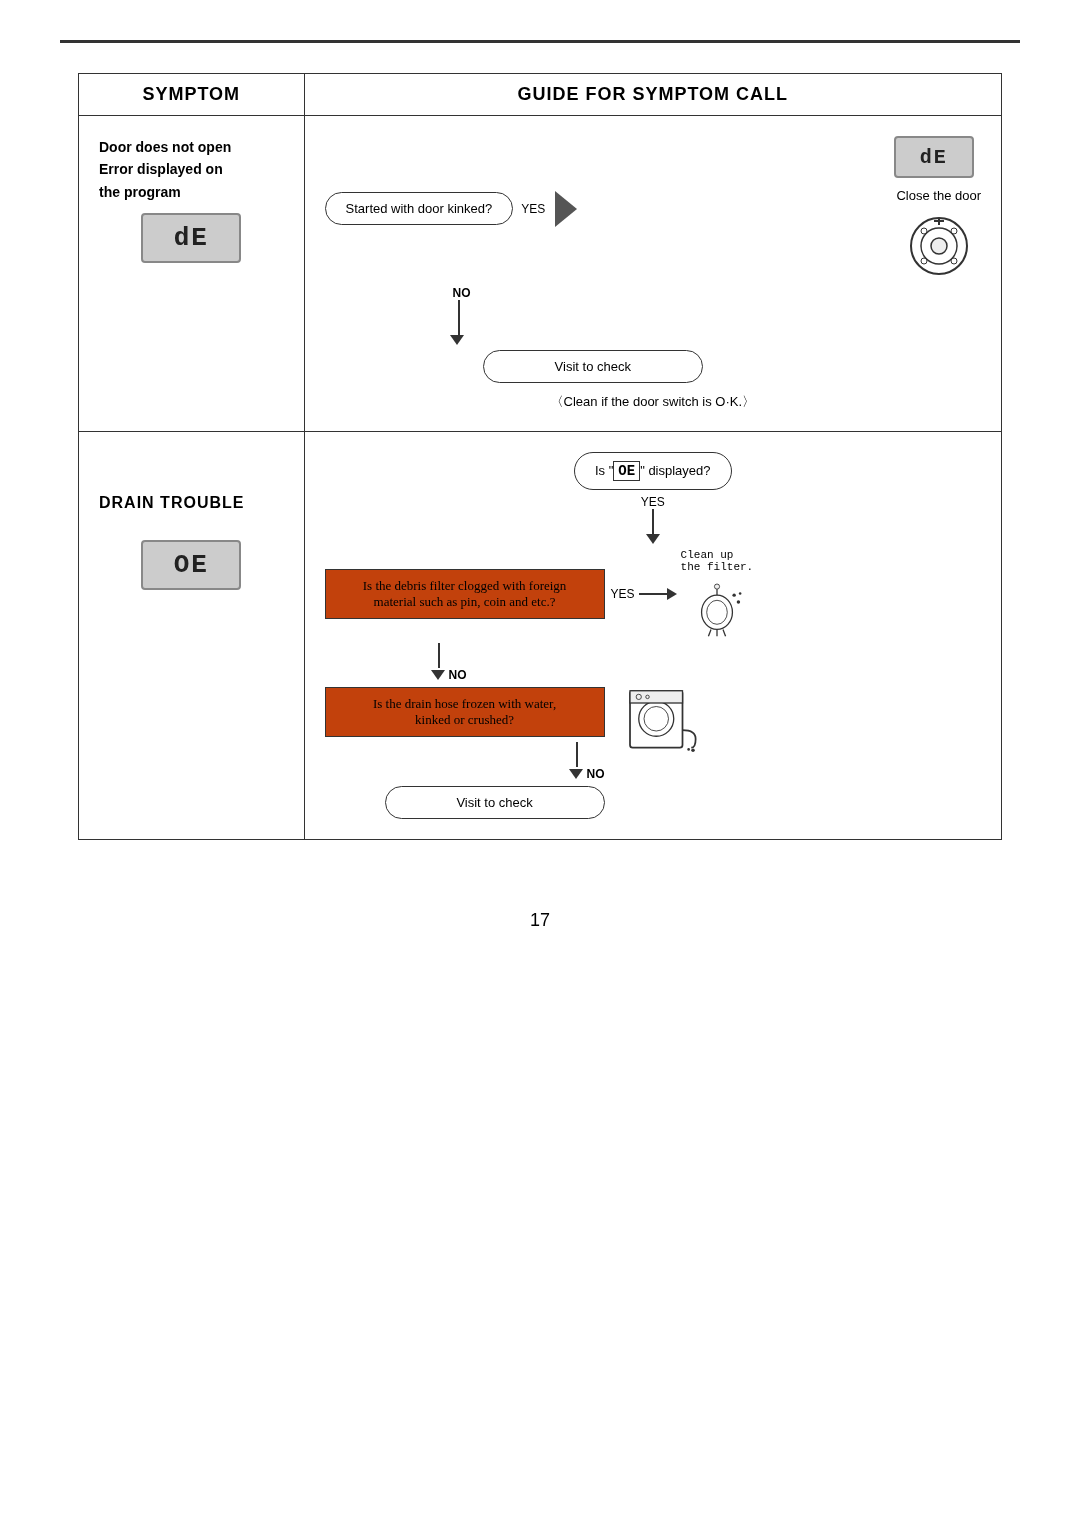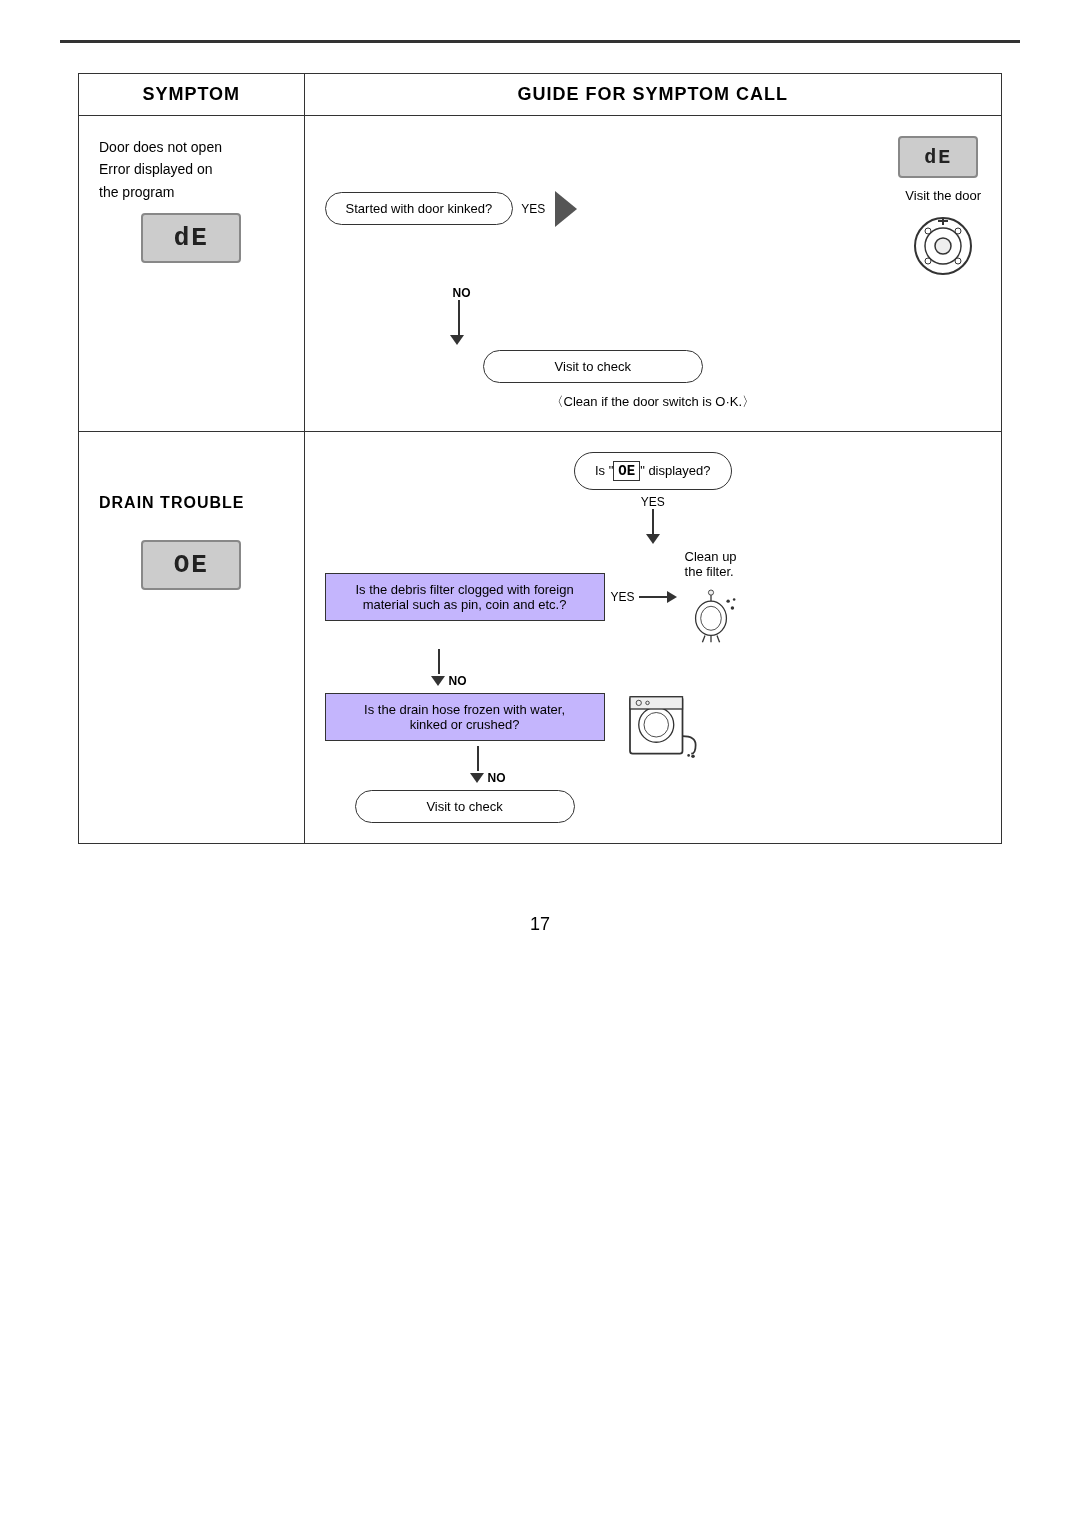--- a/index.html
+++ b/index.html
@@ -71,21 +71,21 @@
     }
 
     .symptom-cell {
       border-right: 1.5px solid #333;
       padding: 20px 15px;
     }
 
     .symptom-title {
       font-size: 14px;
       line-height: 1.5;
-      font-weight: normal;
+      font-weight: bold;
     }
 
     
     .lcd-box {
       background: #ccc;
       border: 2px solid #888;
       border-radius: 4px;
       width: 100px;
       height: 50px;
       display: flex;
@@ -142,21 +142,22 @@
       background: #fff;
       min-width: 220px;
     }
 
     .flow-rect {
       border: 1.5px solid #333;
       padding: 8px 16px;
       text-align: center;
       display: inline-block;
       font-size: 13px;
-      background: #c4b5fd;
+      background: #c2410c;
+      font-family: Liberation Serif, serif;
     }
 
     .arrow-down-line {
       width: 2px;
       background: #333;
     }
 
     .arrow-down-head {
       width: 0;
       height: 0;
@@ -328,21 +329,21 @@
                   <div class="chevron-right"></div>
                 </div>
               </div>
 
               <div style="display:flex; flex-direction:row; align-items:flex-start; margin-left: 10px;">
                 <div style="display:flex; flex-direction:column; align-items:center;">
                   <div class="lcd-box-small">
                     <span class="seg-de" style="font-size:20px;">dE</span>
                   </div>
                   <div class="close-door-section" style="margin-top:10px;">
-                    <span style="font-size:13px; margin-bottom:8px;">Visit the door</span>
+                    <span style="font-size:13px; margin-bottom:8px;">Close the door</span>
 
                     <svg class="door-diagram icon-svg" viewBox="0 0 70 70" width="70" height="70">
 
                       <circle cx="35" cy="35" r="28" stroke="#333" stroke-width="2" fill="none"></circle>
                       <circle cx="35" cy="35" r="18" stroke="#333" stroke-width="1.5" fill="none"></circle>
                       <circle cx="35" cy="35" r="8" stroke="#333" stroke-width="1.5" fill="#eee"></circle>
 
                       <circle cx="20" cy="20" r="3" stroke="#333" stroke-width="1" fill="none"></circle>
                       <circle cx="50" cy="20" r="3" stroke="#333" stroke-width="1" fill="none"></circle>
                       <circle cx="20" cy="50" r="3" stroke="#333" stroke-width="1" fill="none"></circle>
@@ -403,21 +404,21 @@
               </div>
 
               <div style="display:flex; flex-direction:row; align-items:center; margin-left:6px;">
                 <span class="label-yes" style="margin-right:4px;">YES</span>
                 <div style="width:30px; height:2px; background:#333; position:relative; display:inline-block; vertical-align:middle;">
                   <div style="position:absolute; right:-8px; top:-5px; border-left:10px solid #333; border-top:6px solid transparent; border-bottom:6px solid transparent;"></div>
                 </div>
               </div>
 
               <div class="clean-filter-section" style="margin-left:12px;">
-                <span style="font-size:13px;"><span>Clean up</span><br><span>the filter.</span></span>
+                <span style="font-size:11px;font-family:Liberation Mono, monospace;"><span>Clean up</span><br><span>the filter.</span></span>
 
                 <svg class="filter-diagram icon-svg mt-5" viewBox="0 0 70 70" width="65" height="65">
 
                   <ellipse cx="35" cy="40" rx="18" ry="20" stroke="#333" stroke-width="1.5" fill="none"></ellipse>
                   <ellipse cx="35" cy="40" rx="12" ry="14" stroke="#333" stroke-width="1" fill="none"></ellipse>
 
                   <line x1="28" y1="60" x2="25" y2="68" stroke="#333" stroke-width="1.5"></line>
                   <line x1="35" y1="60" x2="35" y2="68" stroke="#333" stroke-width="1.5"></line>
                   <line x1="42" y1="60" x2="45" y2="68" stroke="#333" stroke-width="1.5"></line>
 
@@ -433,21 +434,21 @@
 
             <div class="flex-col-center mt-5" style="margin-left:110px; align-items:flex-start;">
               <div class="arrow-down-line" style="height: 25px; margin-left:3px;"></div>
               <div style="display:flex; align-items:center;">
                 <div class="arrow-down-head" style="margin-left:-4px;"></div>
                 <span class="label-no" style="margin-left:4px; font-size:12px; font-weight:bold;">NO</span>
               </div>
             </div>
 
             <div class="flex-row-center mt-5" style="align-items:flex-start; justify-content:flex-start;">
-              <div class="flex-col-center" style="align-items:center;">
+              <div class="flex-col-center" style="align-items:flex-end;">
                 <div class="flow-rect" style="font-size:13px; text-align:center; min-width:280px;">
                   <span>Is the drain hose frozen with water,<br>kinked or crushed?</span>
                 </div>
 
                 <div class="flex-col-center mt-5" style="margin-left:50px; align-items:flex-start;">
                   <div class="arrow-down-line" style="height: 25px; margin-left:3px;"></div>
                   <div style="display:flex; align-items:center;">
                     <div class="arrow-down-head" style="margin-left:-4px;"></div>
                     <span class="label-no" style="margin-left:4px; font-size:12px; font-weight:bold;">NO</span>
                   </div>

